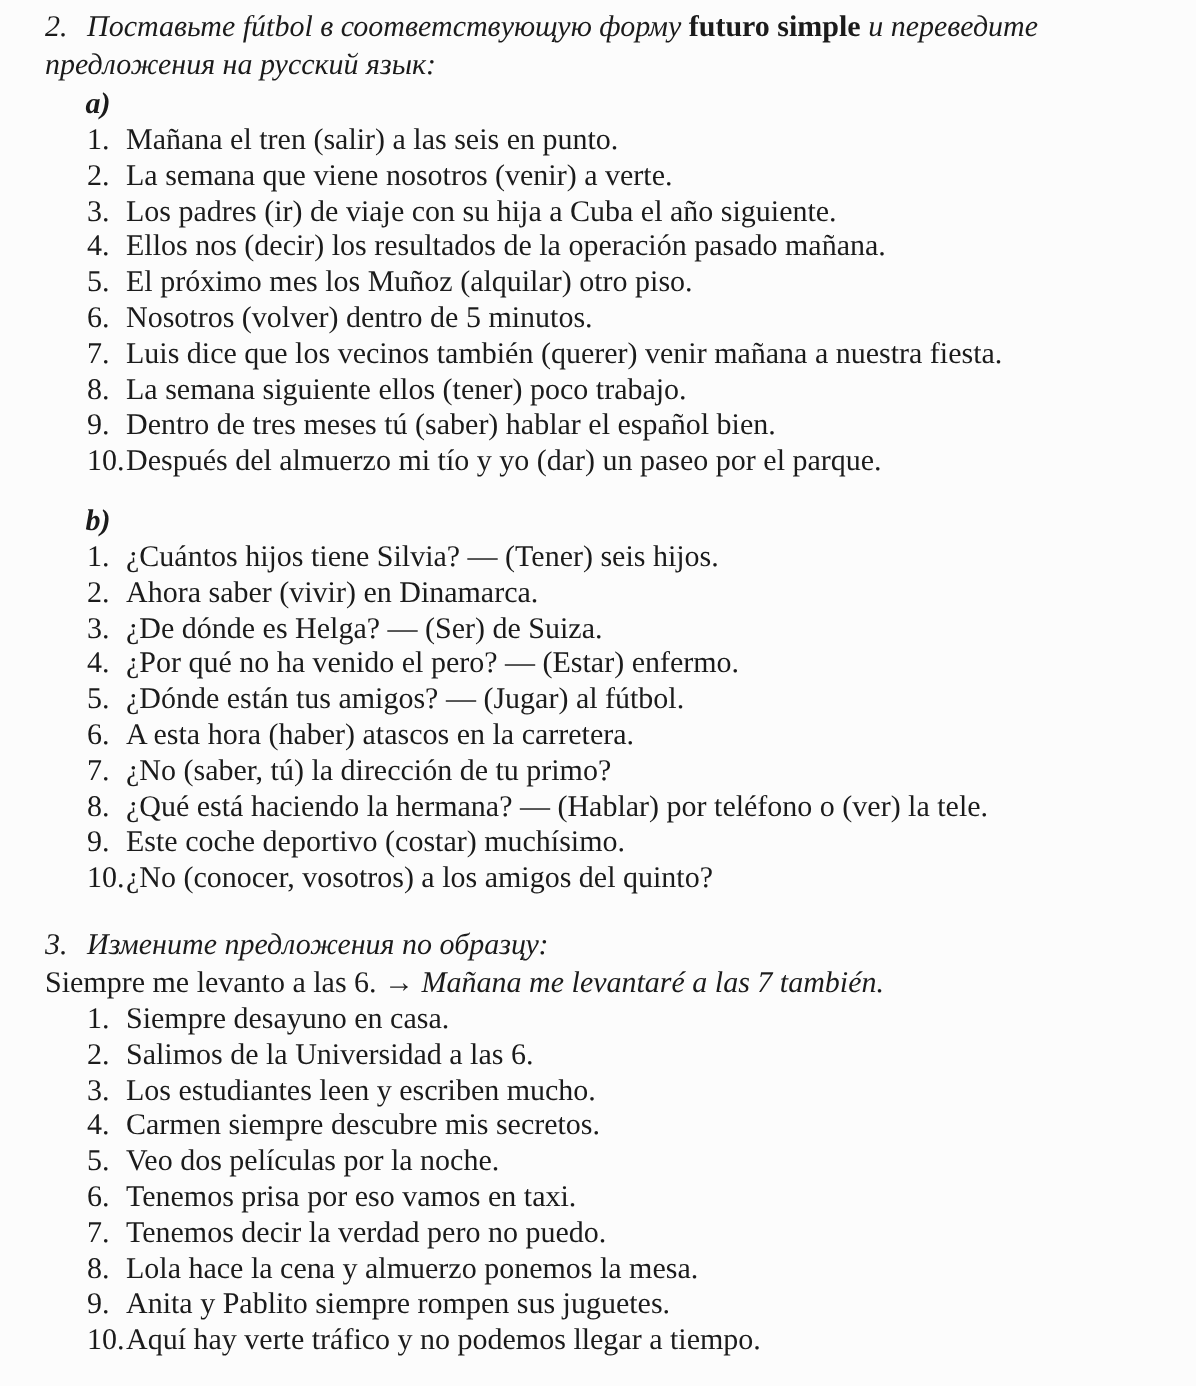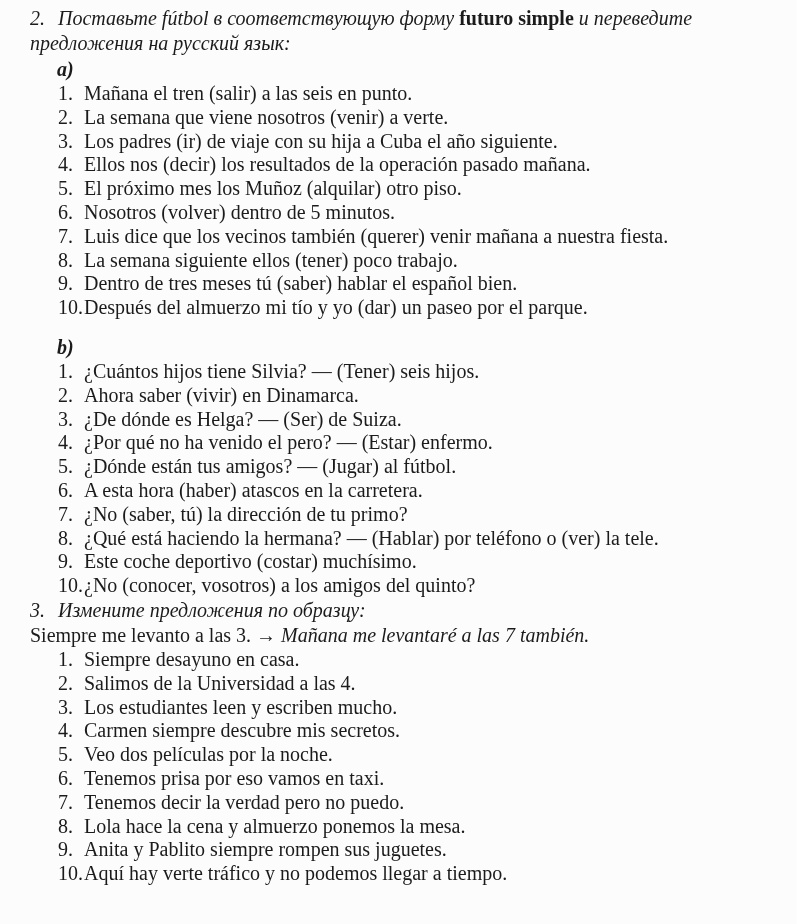--- a/index.html
+++ b/index.html
@@ -42,20 +42,21 @@
     display: flex;
     line-height: 23.8px;
   }
   .item .num {
     flex: 0 0 26px;
   }
   .item .txt {
     flex: 1;
   }
   .ex3 {
+    margin-top: 20px;
   }
   .example-line {
     line-height: 25px;
   }
 </style>
 </head>
 <body>
 
 <div>
 
@@ -149,30 +150,30 @@
         <span class="num">10.</span>
         <span class="txt">¿No (conocer, vosotros) a los amigos del quinto?</span>
       </div>
   </div>
 
   <div class="ex3">
     <div class="ex-header">
       <span class="ex-num">3.</span><span class="it">Измените предложения по образцу:</span>
     </div>
     <div class="example-line">
-      <span>Siempre me levanto a las 3. → </span><span class="it">Mañana me levantaré a las 7 también.</span>
+      <span>Siempre me levanto a las 6. → </span><span class="it">Mañana me levantaré a las 7 también.</span>
     </div>
     <div class="list">
       <div class="item">
           <span class="num">1.</span>
           <span class="txt">Siempre desayuno en casa.</span>
         </div>
       <div class="item">
           <span class="num">2.</span>
-          <span class="txt">Salimos de la Universidad a las 4.</span>
+          <span class="txt">Salimos de la Universidad a las 6.</span>
         </div>
       <div class="item">
           <span class="num">3.</span>
           <span class="txt">Los estudiantes leen y escriben mucho.</span>
         </div>
       <div class="item">
           <span class="num">4.</span>
           <span class="txt">Carmen siempre descubre mis secretos.</span>
         </div>
       <div class="item">

